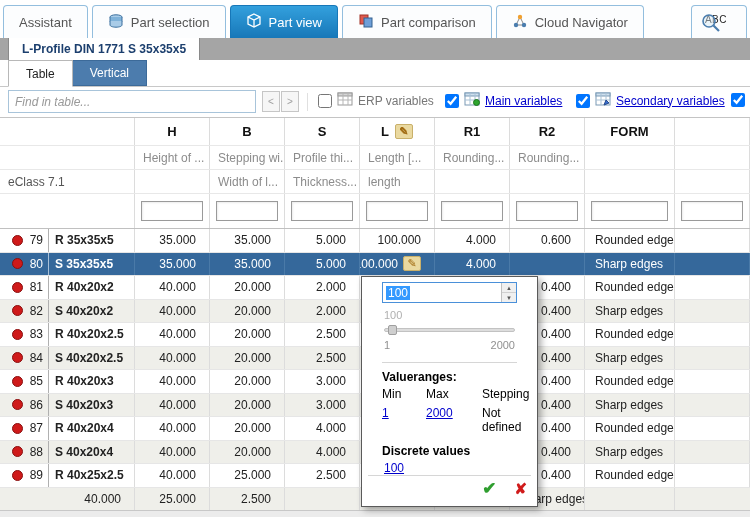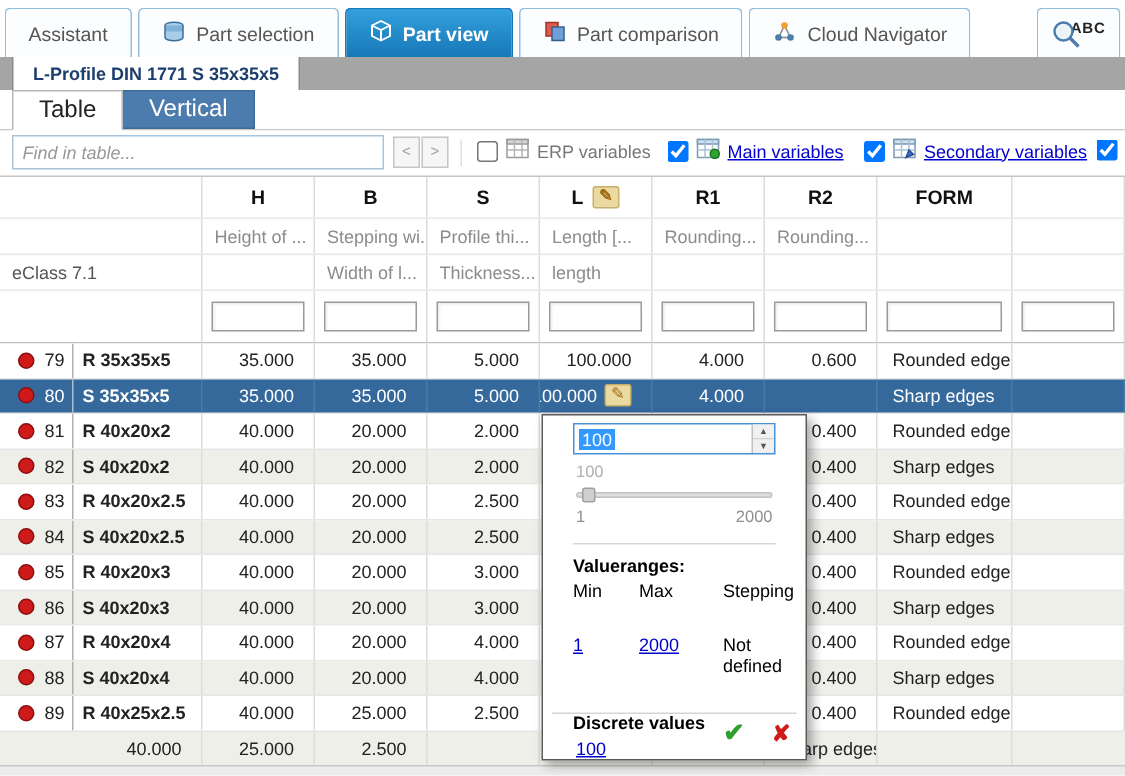--- a/index.html
+++ b/index.html
@@ -2,32 +2,32 @@
 <html style="--accent: #1777b8; --accent_light: #33a0dd; --selected_row: #35689b; --link: #0000cc; --status_dot: #cf1a1a; --alt_row: #efefea; --vertical_tab: #4c7cad;"><head>
 <meta charset="utf-8">
 <style>
   *{margin:0;padding:0;box-sizing:border-box}
   body{font-family:"Liberation Sans",sans-serif;background:#e8e8e8}
   .app{position:relative;width:750px;height:517px;background:#fff;overflow:hidden;font-size:12px;color:#222}
 
   
   .tabbar{position:absolute;top:0;left:0;width:750px;height:38px;display:flex;align-items:flex-end;gap:4px;padding:0 3px;background:#fff}
   .tab{height:33px;display:flex;align-items:center;gap:7px;padding:0 15px;border:1px solid #93bede;border-bottom:none;border-radius:4px 4px 0 0;background:#fcfdfe;color:#555;font-size:13px;cursor:default;white-space:nowrap}
-  .tab.active{background:linear-gradient(var(--accent_light,#33a0dd),var(--accent,#1777b8));border-color:var(--accent,#1777b8);color:#fff;font-weight:bold}
+  .tab.active{background:linear-gradient(var(--accent_light,#33a0dd),var(--accent,#1777b8));border-color:var(--accent,#1777b8);color:#fff;font-weight:normal}
   .search-tab{margin-left:auto;min-width:56px;position:relative;padding:0 8px}
-  .search-tab .abc{position:absolute;right:9px;top:8px;font-size:10px;font-weight:bold;color:#222;letter-spacing:.5px}
+  .search-tab .abc{position:absolute;right:19px;top:8px;font-size:10px;font-weight:normal;color:#222;letter-spacing:.5px}
   .search-tab svg{position:absolute;left:9px;top:7px}
 
   
   .doc-strip{position:absolute;top:38px;left:0;width:750px;height:22px;background:#a5a5a5}
   .doc-tab{position:absolute;left:8px;top:0;height:22px;display:flex;align-items:center;padding:0 13px;background:#fff;border-left:1px solid #8a8a8a;border-right:1px solid #8a8a8a;font-weight:bold;font-size:12px;color:#1c3f6e}
 
   
   .view-tabs{position:absolute;top:60px;left:0;width:750px;height:27px;background:#fff;border-bottom:1px solid #c8c8c8;display:flex;align-items:flex-end;padding-left:8px}
-  .vtab{height:26px;padding:0 17px;display:flex;align-items:center;font-size:16px;border:1px solid #b8b8b8;cursor:default}
+  .vtab{height:26px;padding:0 17px;display:flex;align-items:center;font-size:12px;border:1px solid #b8b8b8;cursor:default}
   .vtab.active{background:#fff;color:#222;height:27px;margin-bottom:-1px;border-bottom:1px solid #fff}
   .vtab.bluetab{background:var(--vertical_tab,#4c7cad);color:#fff;border-color:#3c6a99;border-left:none}
 
   
   .toolbar{position:absolute;top:87px;left:0;width:750px;height:30px;background:#fff}
   .find{position:absolute;left:8px;top:3px;width:248px;height:23px;border:1px solid #a8c4da;padding:0 6px;font:12px "Liberation Sans",sans-serif;color:#0f766e}
   .find::placeholder{color:#999;font-style:italic}
   .navbtn{position:absolute;top:4px;width:18px;height:21px;border:1px solid #c6c6c6;background:#f6f6f6;color:#a0a0a0;font-size:10px;font-family:"Liberation Sans",sans-serif}
   .navprev{left:262px}.navnext{left:281px}
   .tsep{position:absolute;left:307px;top:6px;height:18px;border-left:1px solid #e0e0e0}
@@ -73,21 +73,21 @@
   .spinbtns{position:absolute;right:0;top:0;bottom:0;width:15px;display:flex;flex-direction:column;border-left:1px solid #c0c0c0}
   .sbtn{flex:1;font-size:6px;display:flex;align-items:center;justify-content:center;background:#f0f0f0;color:#555;border-bottom:1px solid #d0d0d0;cursor:default}
   .sbtn:last-child{border-bottom:none}
   .slider-val{color:#b0b0b0;font-size:11px;margin:6px 0 3px 2px}
   .slider{position:relative;height:12px;margin:0 2px}
   .track{position:absolute;left:0;right:0;top:4px;height:4px;background:#ddd;border:1px solid #c2c2c2;border-radius:2px}
   .thumb{position:absolute;left:4px;top:1px;width:9px;height:10px;background:#cfcfcf;border:1px solid #9f9f9f;border-radius:2px}
   .range-labels{display:flex;justify-content:space-between;color:#909090;font-size:11px;margin:3px 2px 0}
   .psep{border-top:1px solid #d6d6d6;margin:11px 0 7px}
   .ptitle{font-weight:bold;margin:2px 0 3px;color:#000}
-  .vr-grid{display:grid;grid-template-columns:44px 56px auto;row-gap:22px;margin:2px 0 24px;color:#000}
+  .vr-grid{display:grid;grid-template-columns:44px 56px auto;row-gap:5px;margin:2px 0 10px;color:#000}
   .vlink{color:var(--link,#0000cc);text-decoration:underline;cursor:pointer}
   .dlink{margin-left:2px;display:inline-block}
   .psep2{position:absolute;left:6px;right:6px;bottom:30px;border-top:1px solid #d6d6d6}
   .pbtns{position:absolute;right:10px;bottom:7px;display:flex;gap:18px;align-items:center}
   .ok{color:#2f9e2f;font-size:17px;font-weight:bold;cursor:pointer}
   .cancel{color:#d01b1b;font-size:15px;font-weight:bold;cursor:pointer}
 
   
   .hscroll{position:absolute;left:0;top:510px;width:750px;height:7px;background:#ececec;border-top:1px solid #c8c8c8}
 </style>

